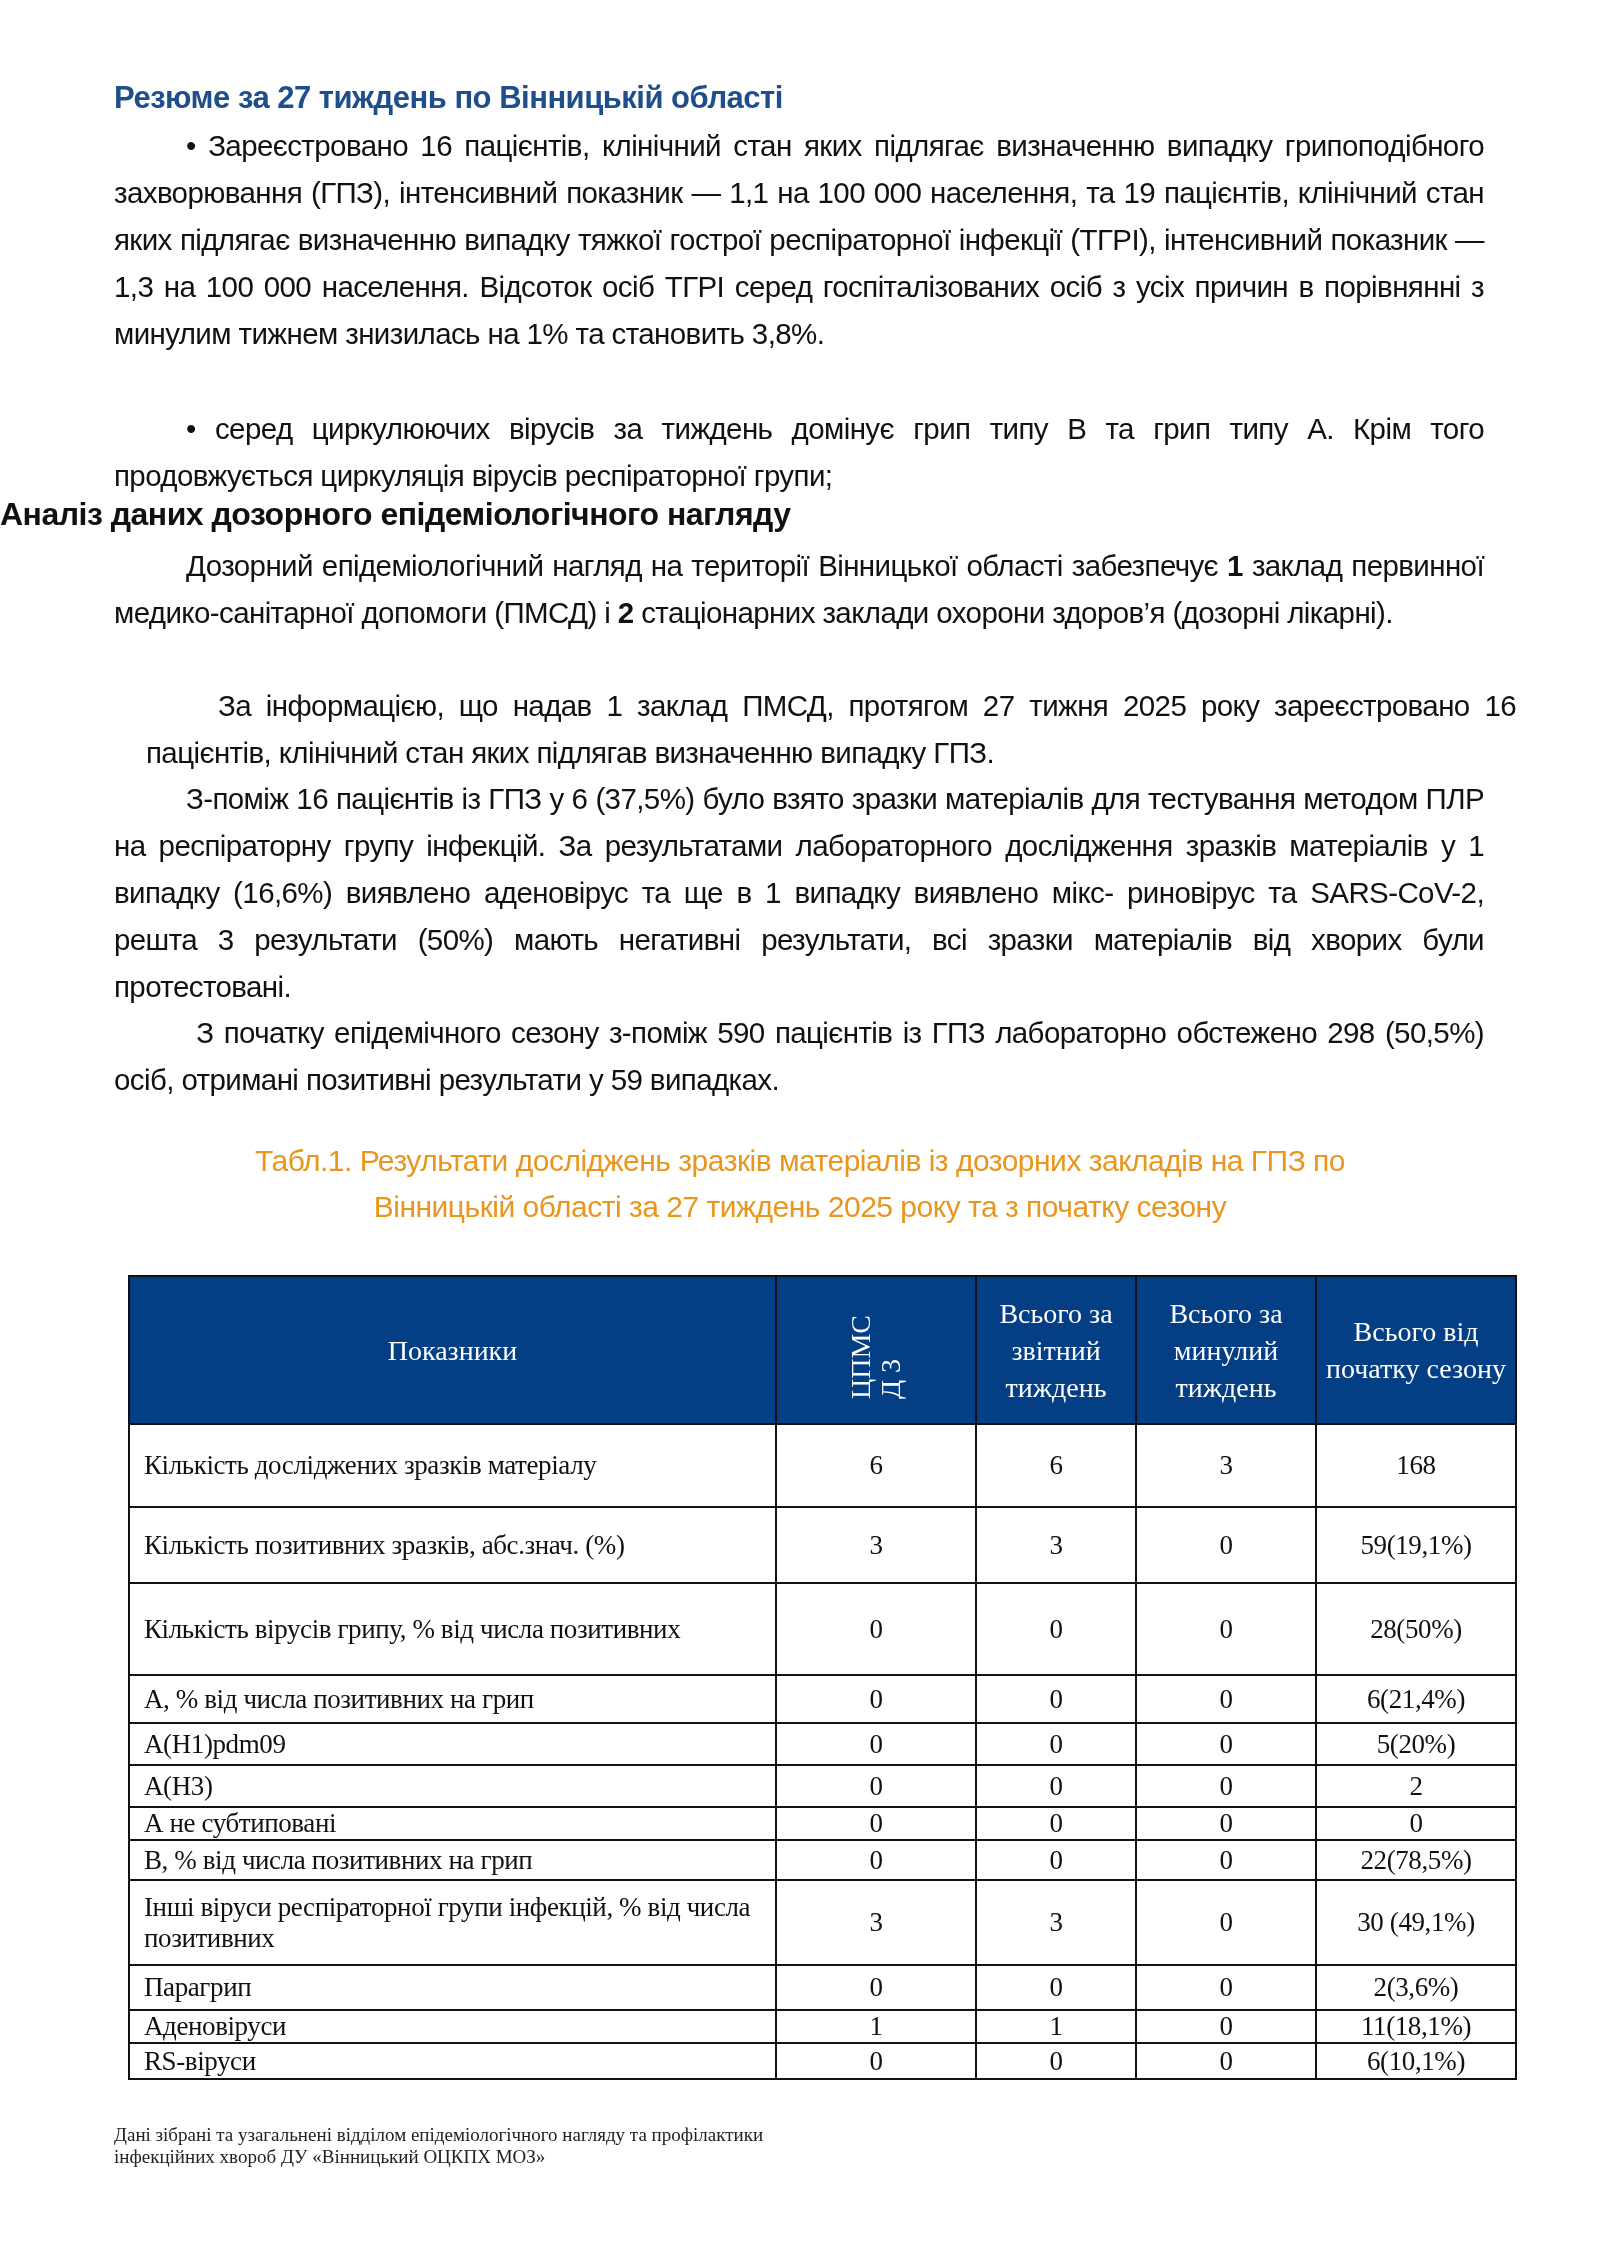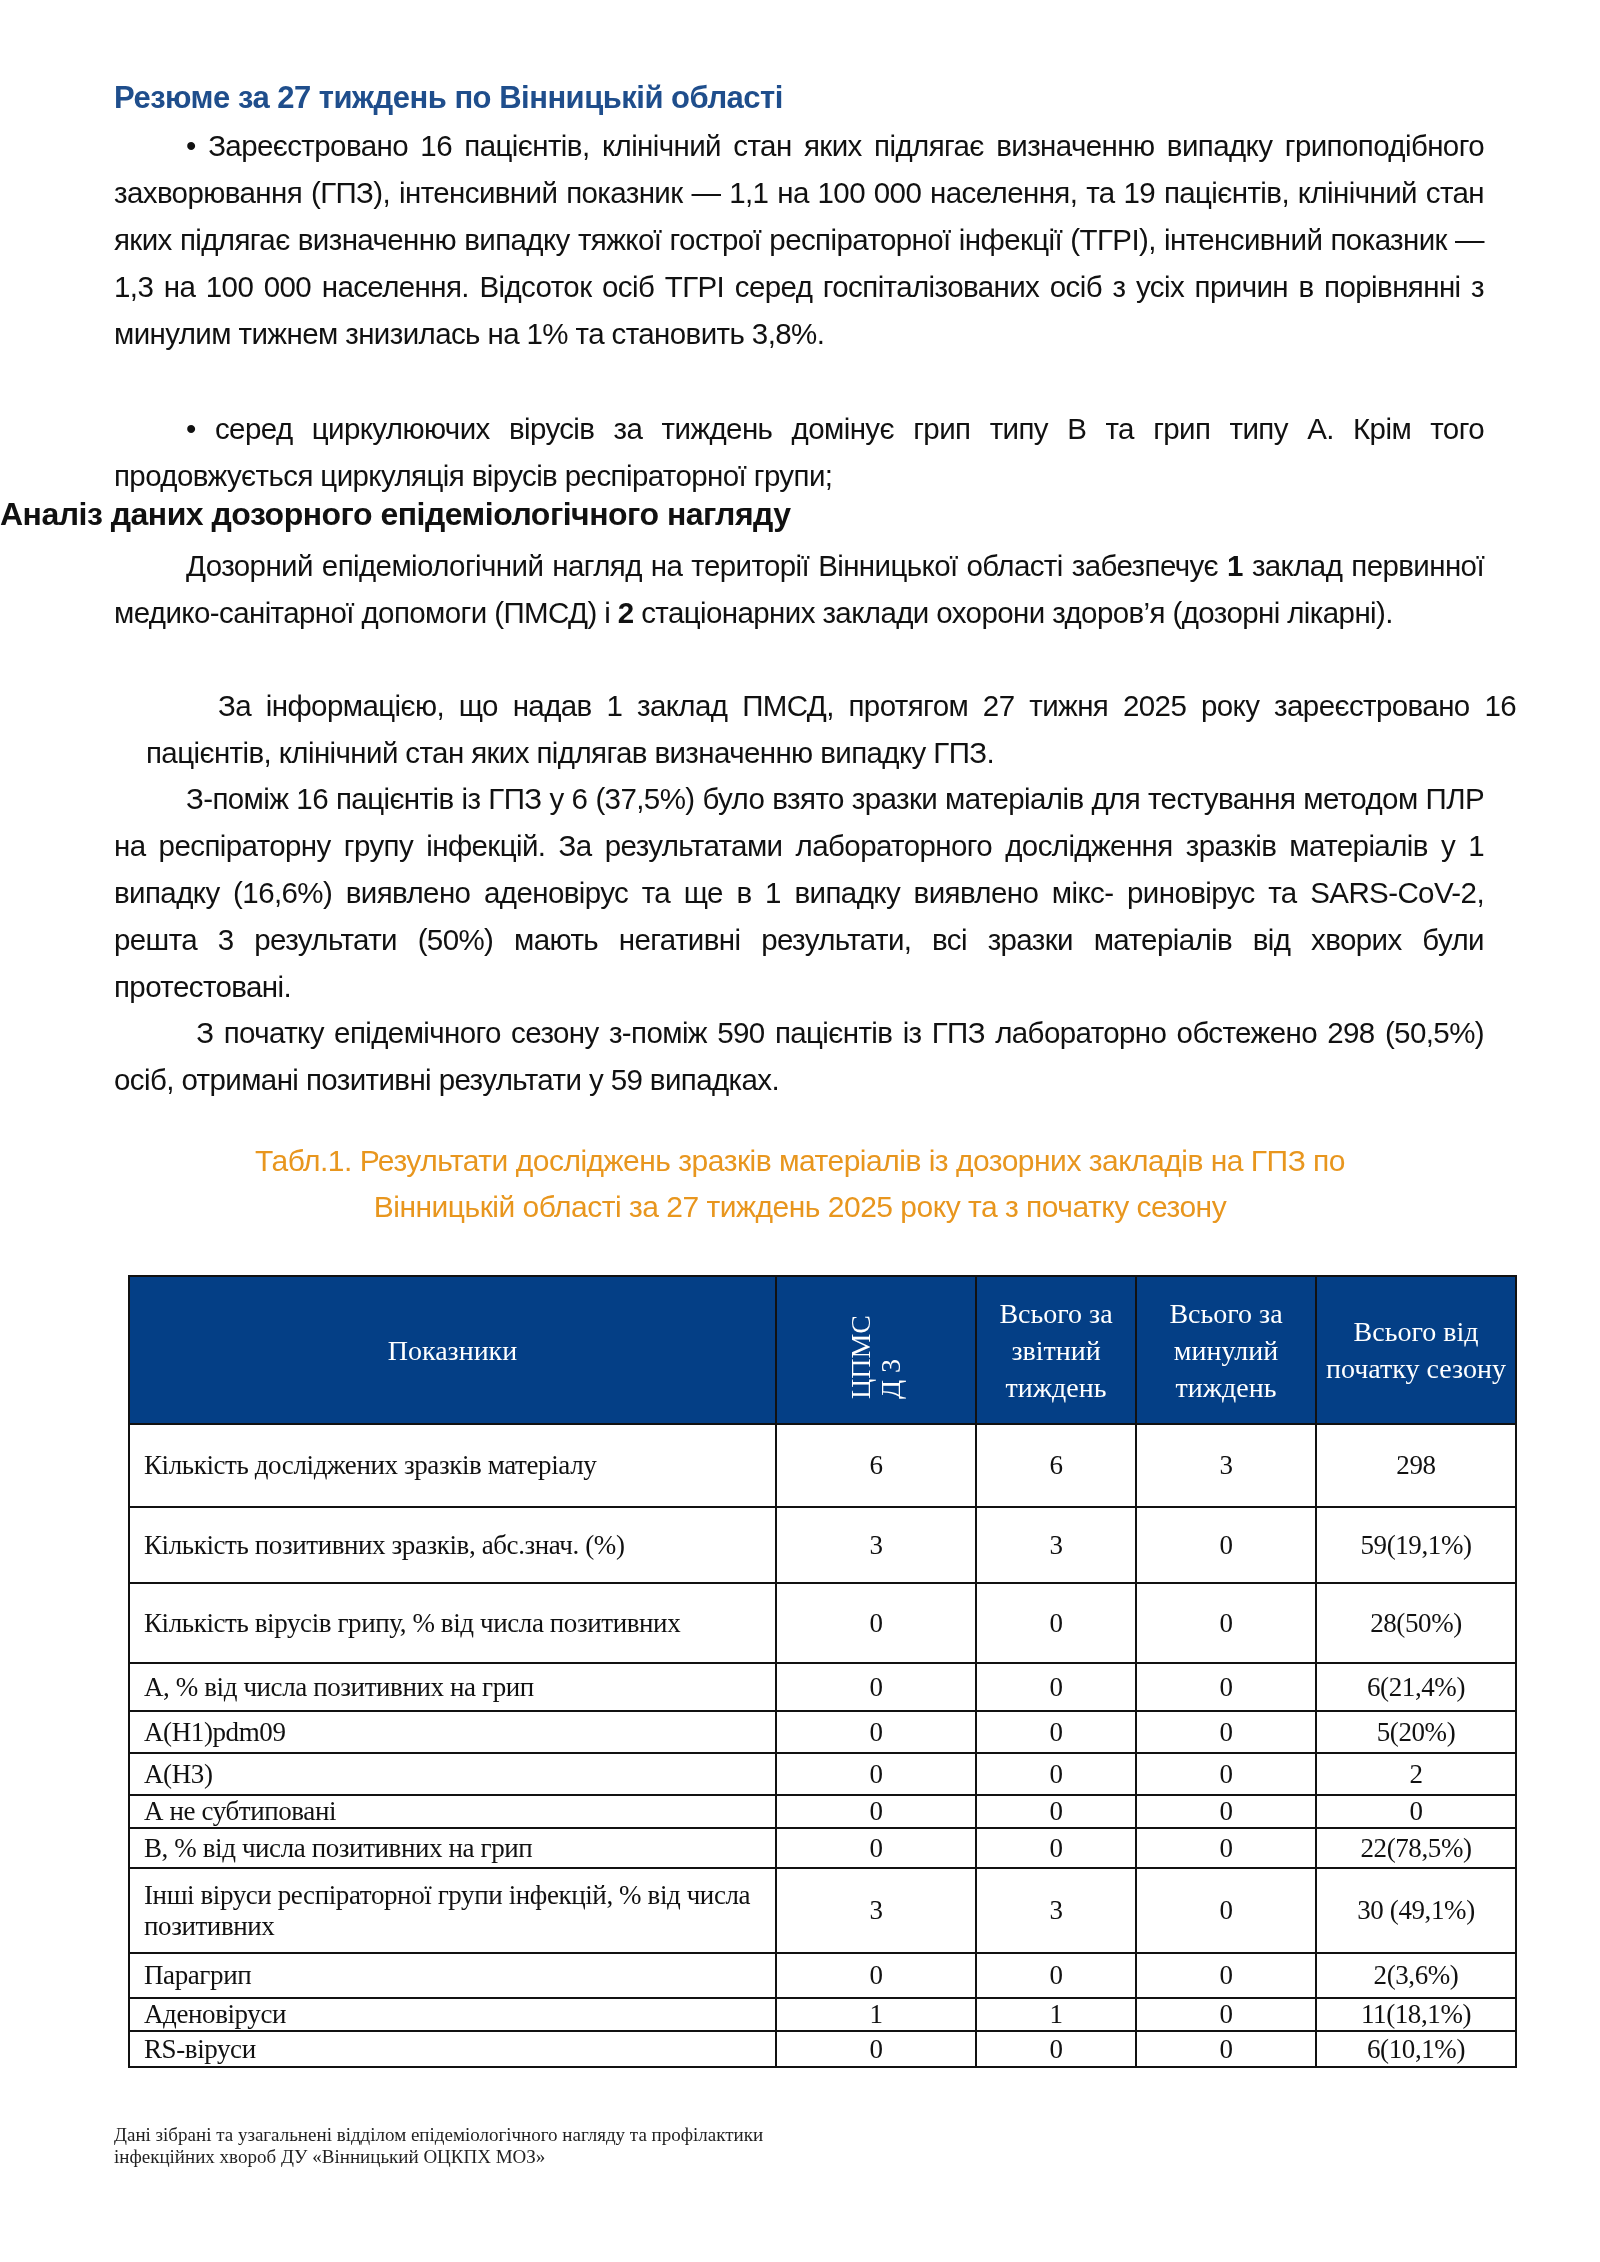--- a/index.html
+++ b/index.html
@@ -69,30 +69,30 @@
         <th>Всього за минулий тиждень</th>
         <th>Всього від початку сезону</th>
       </tr>
     </thead>
     <tbody id="tbody">
         <tr style="height: 83px;">
           <td>Кількість досліджених зразків матеріалу</td>
           <td class="num">6</td>
           <td class="num">6</td>
           <td class="num">3</td>
-          <td class="num">298</td>
+          <td class="num">168</td>
         </tr>
         <tr style="height: 76px;">
           <td>Кількість позитивних зразків, абс.знач. (%)</td>
           <td class="num">3</td>
           <td class="num">3</td>
           <td class="num">0</td>
           <td class="num">59(19,1%)</td>
         </tr>
-        <tr style="height: 80px;">
+        <tr style="height: 92px;">
           <td>Кількість вірусів грипу, % від числа позитивних</td>
           <td class="num">0</td>
           <td class="num">0</td>
           <td class="num">0</td>
           <td class="num">28(50%)</td>
         </tr>
         <tr style="height: 48px;">
           <td>А, % від числа позитивних на грип</td>
           <td class="num">0</td>
           <td class="num">0</td>

